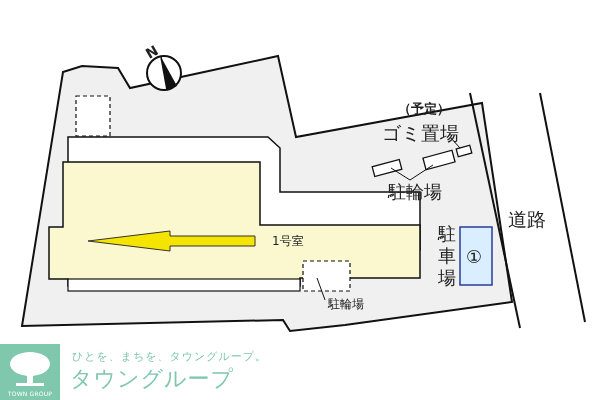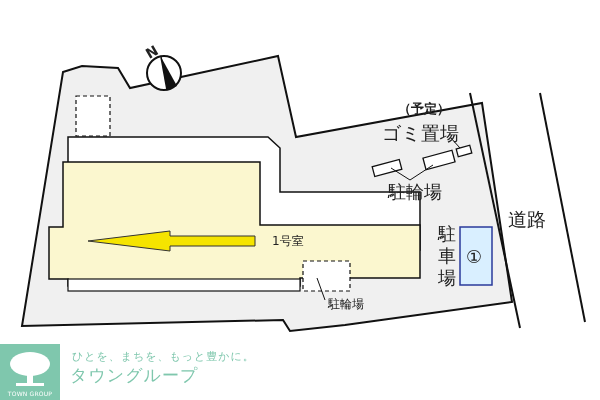--- a/index.html
+++ b/index.html
@@ -2,21 +2,21 @@
 <html><head>
 <meta charset="utf-8">
 <style>
   html,body{margin:0;padding:0;background:#fff;}
   body{width:600px;height:400px;position:relative;overflow:hidden;font-family:"DejaVu Sans",sans-serif;}
   svg{position:absolute;left:0;top:0;}
   .lbl{font-family:"DejaVu Sans",sans-serif;fill:#222;}
   .logo-box{position:absolute;left:0;top:344px;width:60px;height:56px;background:#7fc7ad;}
   .logo-text{position:absolute;left:2px;bottom:3px;width:56px;text-align:center;color:#fff;font-size:6px;font-family:"DejaVu Sans",sans-serif;letter-spacing:0.2px;}
   .tagline{position:absolute;left:72px;top:349px;font-size:11px;color:#7fc7ad;font-family:"DejaVu Sans",sans-serif;letter-spacing:1px;}
-  .brand{position:absolute;left:70px;top:364px;font-size:17px;color:#7fc7ad;font-family:"DejaVu Sans",sans-serif;letter-spacing:1px;}
+  .brand{position:absolute;left:70px;top:364px;font-size:22px;color:#7fc7ad;font-family:"DejaVu Sans",sans-serif;letter-spacing:1px;}
 </style>
 </head>
 <body>
 
 <svg width="600" height="400" viewBox="0 0 600 400">
 
   <polygon points="63,72 82,66 118,68 130,88 278,56 296,137 482,103 512,302 345,325 290,331 283,320 22,326" fill="#f0f0f0" stroke="#111" stroke-width="2"></polygon>
 
   <line x1="470" y1="93" x2="520" y2="328" stroke="#111" stroke-width="2"></line>
   <line x1="540" y1="93" x2="585" y2="322" stroke="#111" stroke-width="2"></line>
@@ -63,14 +63,14 @@
 </svg>
 
 <div class="logo-box">
   <svg width="60" height="44" viewBox="0 0 60 44" style="position:absolute;left:0;top:4px;">
     <ellipse cx="30" cy="16" rx="20" ry="12" fill="#fff"></ellipse>
     <rect x="27" y="22" width="6" height="14" fill="#fff"></rect>
     <rect x="16" y="35" width="28" height="3" fill="#fff"></rect>
   </svg>
   <div class="logo-text">TOWN GROUP</div>
 </div>
-<div class="tagline">ひとを、まちを、もっと豊かに。</div>
+<div class="tagline">ひとを、まちを、タウングループ。</div>
 <div class="brand">タウングループ</div>
 
 </body></html>

